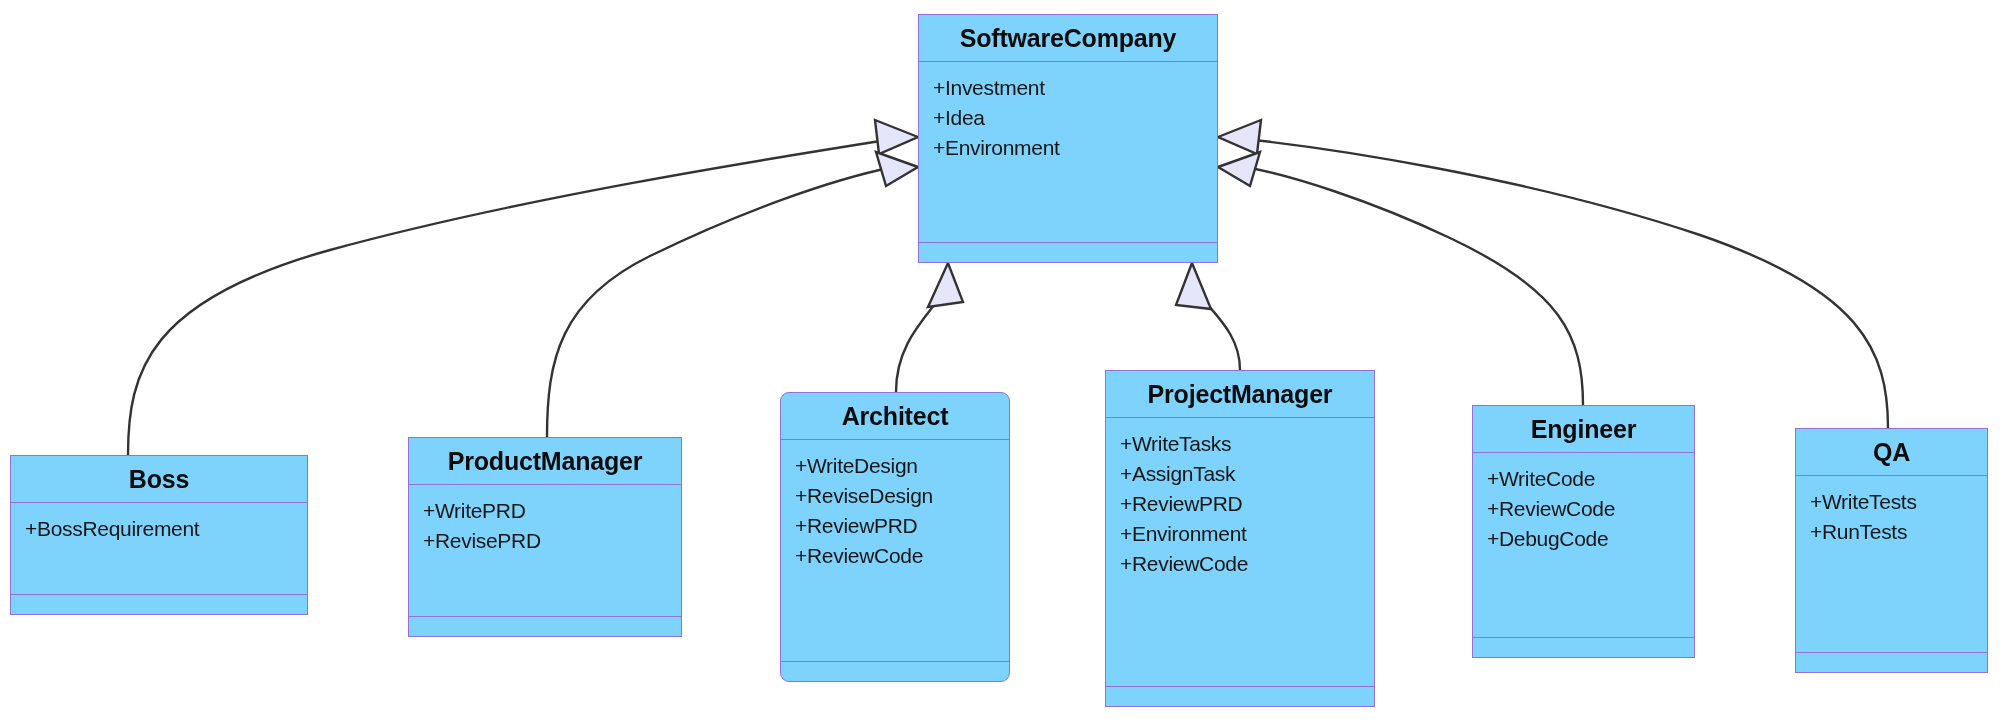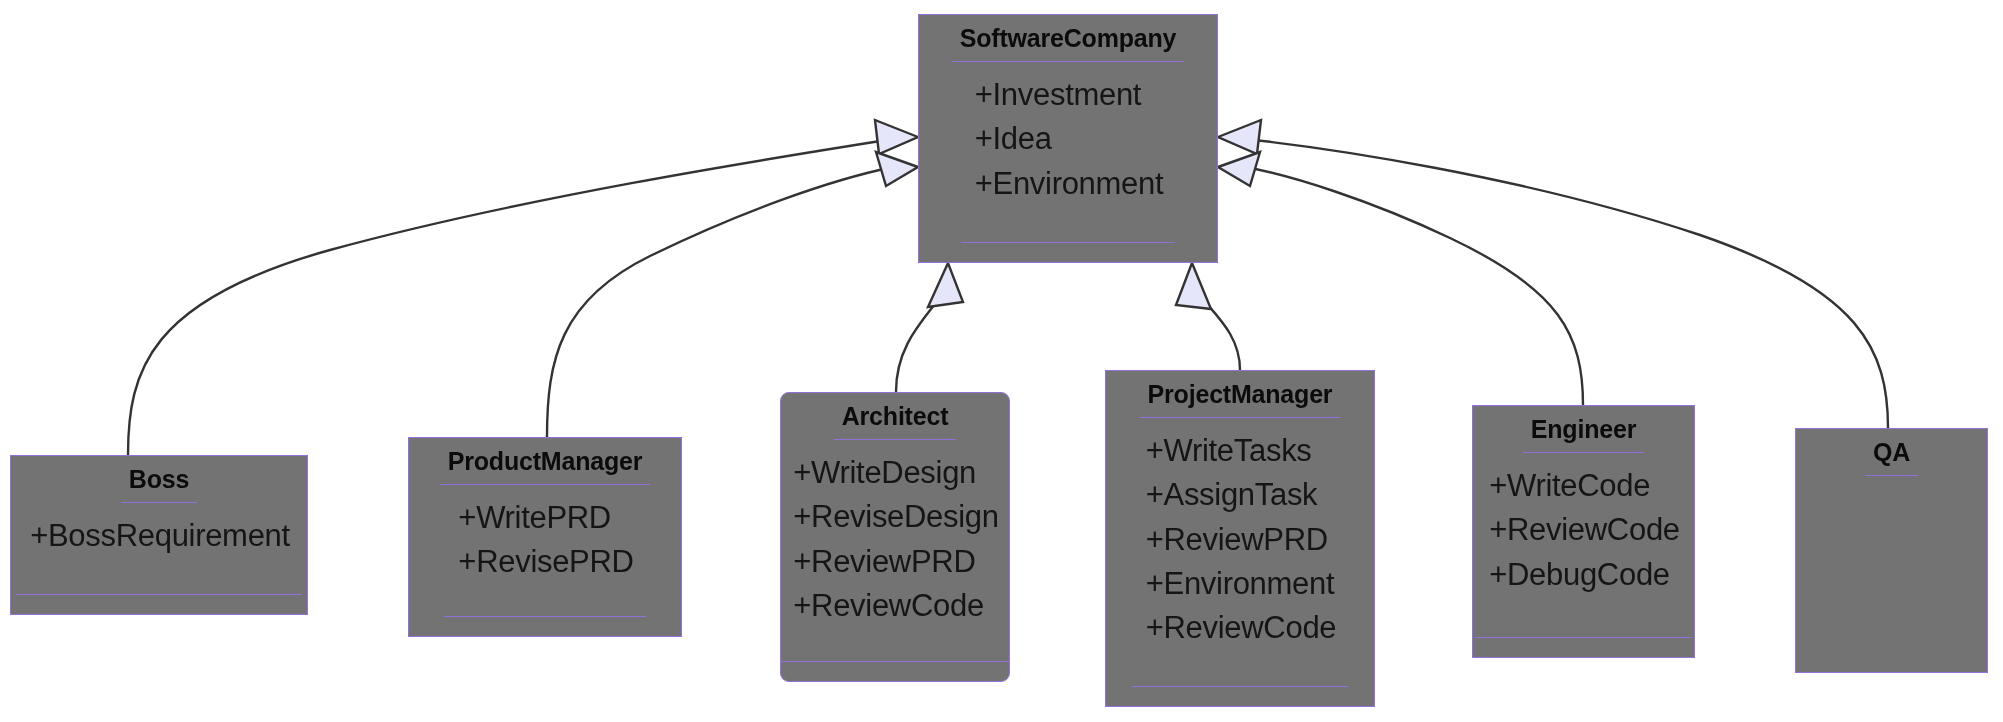--- a/index.html
+++ b/index.html
@@ -22,45 +22,44 @@
     position: absolute;
     left: 0;
     top: 0;
     width: 2003px;
     height: 722px;
     pointer-events: none;
   }
   .uml-class {
     position: absolute;
     box-sizing: border-box;
-    background: #737373;
+    background: #7dd3fc;
     border: 1.6px solid #9370db;
     display: flex;
     flex-direction: column;
     overflow: hidden;
-    align-items: center;
   }
   .cls-title {
     font-weight: bold;
     font-size: 25px;
     color: #0b0b0b;
     text-align: center;
     line-height: 1.0;
     padding: 11px 8px 10px 8px;
     border-bottom: 1.6px solid #9370db;
     white-space: nowrap;
     letter-spacing: -0.2px;
   }
   .cls-members {
     padding: 11px 12px 11px 14px;
     border-bottom: 1.6px solid #9370db;
     flex: 1 1 auto;
   }
   .cls-member {
-    font-size: 31px;
+    font-size: 21px;
     color: #151515;
     line-height: 1.43;
     white-space: nowrap;
     letter-spacing: -0.3px;
   }
   .cls-methods {
     min-height: 19px;
   }
 </style>
 </head>
@@ -152,16 +151,20 @@
     <div class="cls-members">
       <div class="cls-member">+WriteCode</div>
       <div class="cls-member">+ReviewCode</div>
       <div class="cls-member">+DebugCode</div>
     </div>
     <div class="cls-methods"></div>
   </div>
 
   <div class="uml-class" style="left:1795px; top:428px; width:193px; height:245px;">
     <div class="cls-title">QA</div>
+    <div class="cls-members">
+      <div class="cls-member">+WriteTests</div>
+      <div class="cls-member">+RunTests</div>
+    </div>
     <div class="cls-methods"></div>
   </div>
 
 </div>
 
 </body></html>

